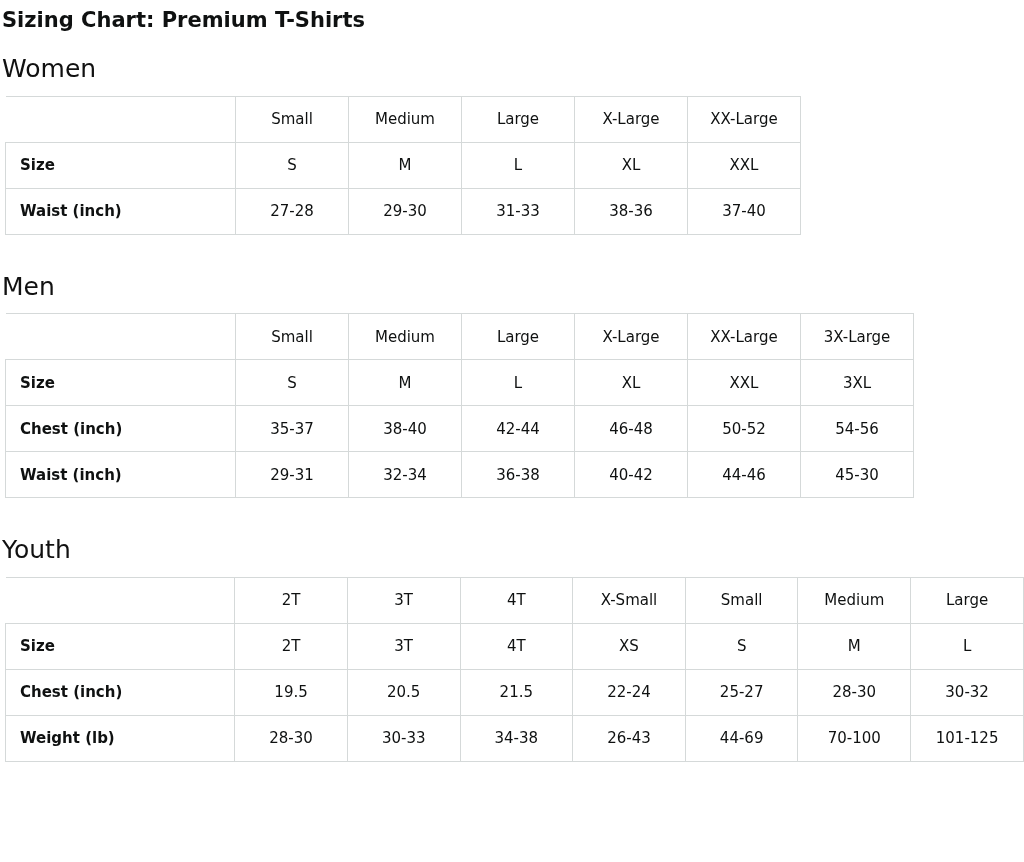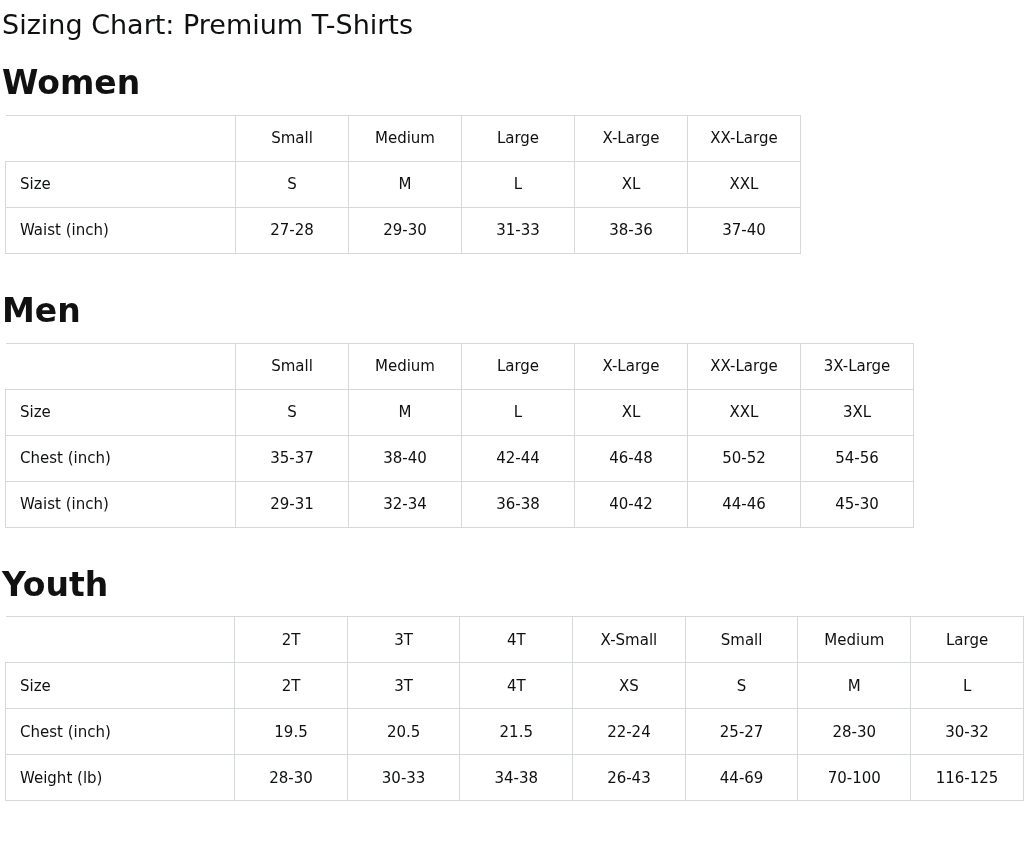--- a/index.html
+++ b/index.html
@@ -11,32 +11,32 @@
     width: 1024px;
     min-height: 862px;
     font-family: "DejaVu Sans", "Liberation Sans", sans-serif;
     color: #0f1111;
     -webkit-font-smoothing: antialiased;
   }
   .page {
     padding: 0 0 0 0;
   }
   .page-title {
-    font-size: 27px;
-    font-weight: normal;
+    font-size: 21px;
+    font-weight: bold;
     color: #0f1111;
     margin: 6px 15px 0 2px;
     line-height: 1.4;
   }
   .section {
     margin-top: 14px;
   }
   .section-title {
-    font-size: 33px;
-    font-weight: bold;
+    font-size: 25px;
+    font-weight: normal;
     color: #111111;
     margin: 0 0 10px 2px;
     line-height: 1.3;
   }
   table.size-table {
     border-collapse: collapse;
     table-layout: fixed;
     border-spacing: 0;
     margin-left: 5px;
   }
@@ -49,21 +49,21 @@
     font-weight: normal;
     color: #0f1111;
     text-align: center;
     vertical-align: middle;
     white-space: nowrap;
     overflow: hidden;
   }
   table.size-table td.rowhead,
   table.size-table th.rowhead {
     text-align: left;
-    font-weight: normal;
+    font-weight: bold;
     padding-left: 14px;
   }
   table.size-table th.corner {
     border-left: none;
   }
   .women-table col.lbl { width: 230px; }
   .women-table col.c { width: 113px; }
   .men-table col.lbl { width: 230px; }
   .men-table col.c { width: 113px; }
   .youth-table col.lbl { width: 230px; }
@@ -224,19 +224,19 @@
           <td>30-32</td>
         </tr>
         <tr>
           <td class="rowhead">Weight (lb)</td>
           <td>28-30</td>
           <td>30-33</td>
           <td>34-38</td>
           <td>26-43</td>
           <td>44-69</td>
           <td>70-100</td>
-          <td>116-125</td>
+          <td>101-125</td>
         </tr>
       </tbody>
     </table>
   </div>
 
 </div>
 
 </body></html>

